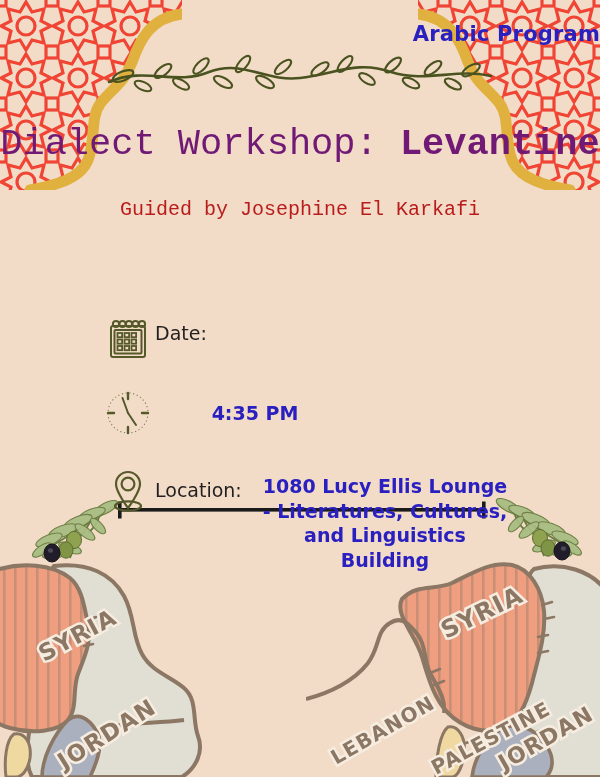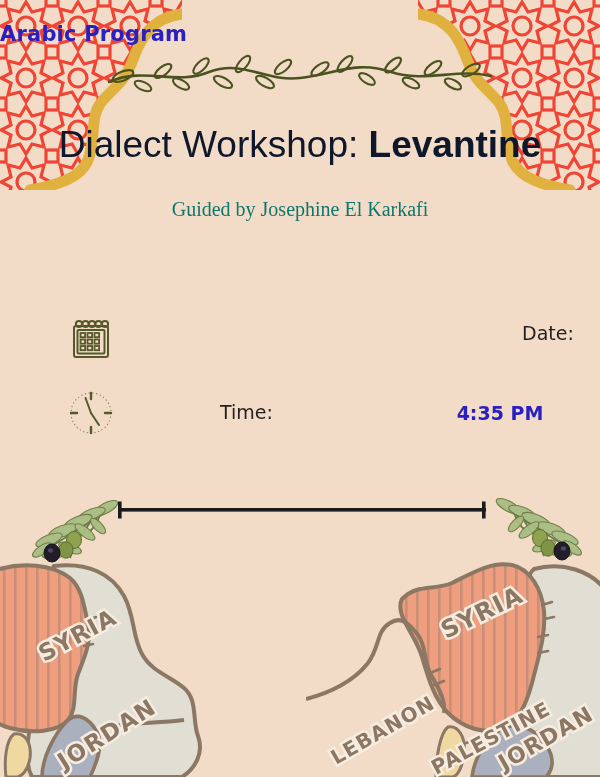--- a/index.html
+++ b/index.html
@@ -37,53 +37,53 @@
     width: 390px;
     height: 48px;
   }
 
   
   .program-title {
     position: absolute;
     left: 0;
     right: 0;
     top: 22px;
-    text-align: left;
+    text-align: right;
     font-family: "DejaVu Sans", sans-serif;
     font-weight: bold;
     font-size: 21px;
     letter-spacing: .2px;
     color: #2a20c0;
   }
 
   
   .main-title {
     position: absolute;
     left: 0;
     right: 0;
     top: 125px;
     text-align: center;
-    font-family: Liberation Sans, sans-serif;
+    font-family: Liberation Mono, monospace;
     font-size: 37px;
     line-height: 1.08;
-    color: #0f172a;
+    color: #701a75;
     white-space: nowrap;
   }
   .main-title .regular { font-weight: normal; }
   .main-title .bold    { font-weight: bold; }
 
   .subtitle {
     position: absolute;
     left: 0;
     right: 0;
     top: 198px;
     text-align: center;
-    font-family: Liberation Serif, serif;
+    font-family: Liberation Mono, monospace;
     font-size: 20px;
-    color: #0f766e;
+    color: #b91c1c;
   }
 
   
   .rule-row {
     position: absolute;
     left: 0;
     top: 248px;
     width: 600px;
     height: 90px;
   }
@@ -92,22 +92,21 @@
   .hrule-svg   { position: absolute; left: 112px; top: 252px; }
 
   
   .details { position: absolute; left: 0; top: 318px; width: 600px; }
 
   .detail-row {
     position: relative;
     display: flex;
     align-items: flex-start;
     margin-bottom: 28px;
-    padding-left: 64px;
-    justify-content: space-between;
+    padding-left: 101px;
   }
   .detail-row .icon-box {
     width: 54px;
     flex: 0 0 54px;
     display: flex;
     align-items: center;
     justify-content: center;
   }
   .detail-row .det-label {
     font-family: "DejaVu Sans", sans-serif;
@@ -356,24 +355,36 @@
             <line x1="3" y1="25" x2="9" y2="25"></line>
           </g>
           <g stroke="#55592a" stroke-width="2" stroke-linecap="round">
 
             <line x1="23" y1="25" x2="31" y2="37"></line>
 
             <line x1="23" y1="25" x2="17.5" y2="10"></line>
           </g>
         </svg>
       </div>
-      <div class="det-label">Time:</div>
       <div class="det-value">4:35 PM</div>
     </div>
 
+    <div class="detail-row row-loc">
+      <div class="icon-box">
+        <svg width="42" height="46" viewBox="0 0 42 46">
+          <g fill="none" stroke="#55592a" stroke-width="2.2">
+            <path d="M21,40 C21,40 33,24 33,16 A12,12 0 1 0 9,16 C9,24 21,40 21,40 Z"></path>
+            <circle cx="21" cy="16" r="6.4"></circle>
+            <ellipse cx="21" cy="38" rx="13" ry="4.6"></ellipse>
+          </g>
+        </svg>
+      </div>
+      <div class="det-label">Location:</div>
+      <div class="det-value">1080 Lucy Ellis Lounge - Literatures, Cultures, and Linguistics Building</div>
+    </div>
   </div>
 
   <div class="map-left">
     <svg width="270" height="215" viewBox="0 0 270 215">
       <defs>
         <pattern id="stripeL" width="11" height="11" patternUnits="userSpaceOnUse">
           <rect width="11" height="11" fill="#ef9e7f"></rect>
           <rect x="0" y="0" width="2.6" height="11" fill="#c88f76"></rect>
         </pattern>
       </defs>

